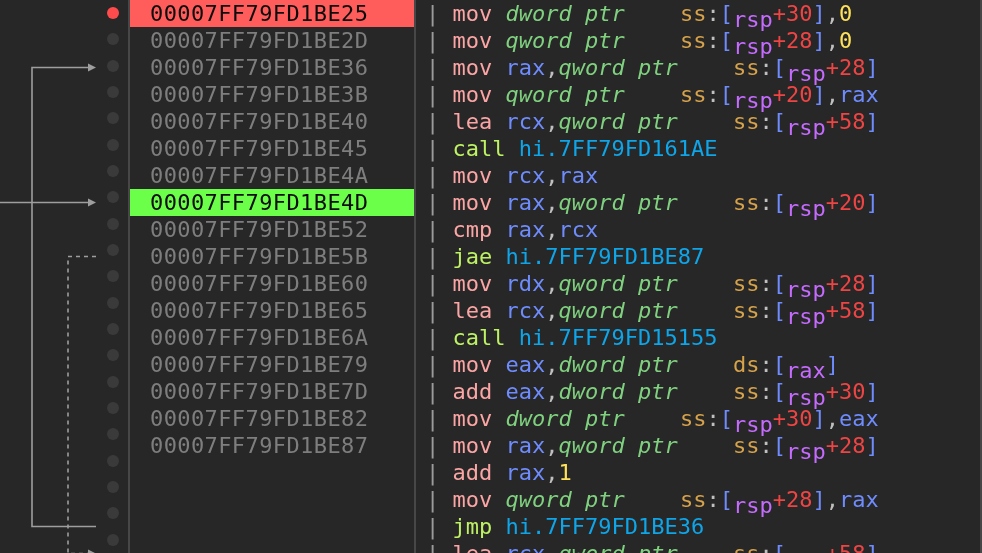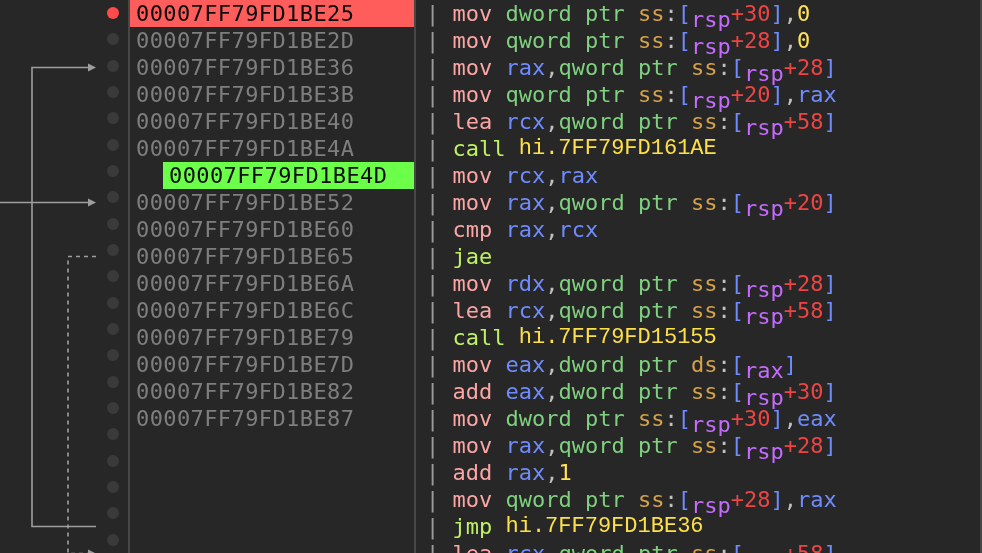--- a/index.html
+++ b/index.html
@@ -54,41 +54,41 @@
     align-items: center;
     white-space: pre;
   }
   .bp-row { justify-content: center; }
   .bp-dot {
     width: 12px; height: 12px; border-radius: 50%;
     background: #3a3a3a;
   }
   .bp-dot.active { background: #ff4b4b; }
   .addr-row {
-    padding-left: 6px;
+    padding-left: 20px;
     color: #7e7e7e;
     letter-spacing: 0.4px;
   }
   .addr-row.hl-bp   { background: #ff5c5c; color: #0c0c0c; }
-  .addr-row.hl-rip  { background: #6bff4a; color: #0c0c0c; margin-left: 33px; }
+  .addr-row.hl-rip  { background: #6bff4a; color: #0c0c0c; }
   .dis-row { padding-left: 10px; }
 
   
   .t-sep    { color: #9b9b9b; }          
   .t-mnem   { color: #fca5a5; }          
   .t-mnem-c { color: #bef264; text-align: center; }          
   .t-reg    { color: #6f8cff; }          
   .t-regidx { color: #c56bff; margin-top: 12px; }          
-  .t-size   { color: #7fd17f; }          
-  .t-seg    { color: #d6a24a; }          
+  .t-size   { color: #7fd17f; font-style: italic; }          
+  .t-seg    { color: #d6a24a; margin-left: 42px; }          
   .t-br     { color: #6f8cff; }          
   .t-off    { color: #ef4444; }          
   .t-num    { color: #ffe15a; }          
   .t-punc   { color: #c0c0c0; }          
-  .t-tgt    { color: #fde047; font-family: Liberation Mono, monospace; }          
+  .t-tgt    { color: #0ea5e9; }          
 
   
   .arrows-svg {
     position: absolute;
     top: 0; left: 0;
     width: 98px; height: 567px;
     pointer-events: none;
   }
   .arrow-solid  { stroke: #9e9e9e; stroke-width: 1.6; fill: none; }
   .arrow-dashed { stroke: #9e9e9e; stroke-width: 1.6; fill: none; stroke-dasharray: 4 4; }
@@ -130,43 +130,44 @@
       <div class="row bp-row"><div class="bp-dot"></div></div>
       <div class="row bp-row"><div class="bp-dot"></div></div>
       <div class="row bp-row"><div class="bp-dot"></div></div>
     </div>
   <div class="col-addr" id="col-addr">
       <div class="row addr-row hl-bp">00007FF79FD1BE25</div>
       <div class="row addr-row">00007FF79FD1BE2D</div>
       <div class="row addr-row">00007FF79FD1BE36</div>
       <div class="row addr-row">00007FF79FD1BE3B</div>
       <div class="row addr-row">00007FF79FD1BE40</div>
+      <div class="row addr-row">00007FF79FD1BE45</div>
       <div class="row addr-row">00007FF79FD1BE4A</div>
       <div class="row addr-row hl-rip">00007FF79FD1BE4D</div>
       <div class="row addr-row">00007FF79FD1BE52</div>
+      <div class="row addr-row">00007FF79FD1BE5B</div>
       <div class="row addr-row">00007FF79FD1BE60</div>
       <div class="row addr-row">00007FF79FD1BE65</div>
       <div class="row addr-row">00007FF79FD1BE6A</div>
-      <div class="row addr-row">00007FF79FD1BE6C</div>
       <div class="row addr-row">00007FF79FD1BE79</div>
       <div class="row addr-row">00007FF79FD1BE7D</div>
       <div class="row addr-row">00007FF79FD1BE82</div>
       <div class="row addr-row">00007FF79FD1BE87</div>
     </div>
   <div class="col-dis" id="col-dis">
       <div class="row dis-row"><span class="t-sep">| </span><span class="t-mnem">mov</span><span> </span><span class="t-size">dword ptr</span><span> </span><span class="t-seg">ss</span><span class="t-punc">:</span><span class="t-br">[</span><span class="t-regidx">rsp</span><span class="t-off">+30</span><span class="t-br">]</span><span class="t-punc">,</span><span class="t-num">0</span></div>
       <div class="row dis-row"><span class="t-sep">| </span><span class="t-mnem">mov</span><span> </span><span class="t-size">qword ptr</span><span> </span><span class="t-seg">ss</span><span class="t-punc">:</span><span class="t-br">[</span><span class="t-regidx">rsp</span><span class="t-off">+28</span><span class="t-br">]</span><span class="t-punc">,</span><span class="t-num">0</span></div>
       <div class="row dis-row"><span class="t-sep">| </span><span class="t-mnem">mov</span><span> </span><span class="t-reg">rax</span><span class="t-punc">,</span><span class="t-size">qword ptr</span><span> </span><span class="t-seg">ss</span><span class="t-punc">:</span><span class="t-br">[</span><span class="t-regidx">rsp</span><span class="t-off">+28</span><span class="t-br">]</span></div>
       <div class="row dis-row"><span class="t-sep">| </span><span class="t-mnem">mov</span><span> </span><span class="t-size">qword ptr</span><span> </span><span class="t-seg">ss</span><span class="t-punc">:</span><span class="t-br">[</span><span class="t-regidx">rsp</span><span class="t-off">+20</span><span class="t-br">]</span><span class="t-punc">,</span><span class="t-reg">rax</span></div>
       <div class="row dis-row"><span class="t-sep">| </span><span class="t-mnem">lea</span><span> </span><span class="t-reg">rcx</span><span class="t-punc">,</span><span class="t-size">qword ptr</span><span> </span><span class="t-seg">ss</span><span class="t-punc">:</span><span class="t-br">[</span><span class="t-regidx">rsp</span><span class="t-off">+58</span><span class="t-br">]</span></div>
       <div class="row dis-row"><span class="t-sep">| </span><span class="t-mnem-c">call</span><span> </span><span class="t-tgt">hi.7FF79FD161AE</span></div>
       <div class="row dis-row"><span class="t-sep">| </span><span class="t-mnem">mov</span><span> </span><span class="t-reg">rcx</span><span class="t-punc">,</span><span class="t-reg">rax</span></div>
       <div class="row dis-row"><span class="t-sep">| </span><span class="t-mnem">mov</span><span> </span><span class="t-reg">rax</span><span class="t-punc">,</span><span class="t-size">qword ptr</span><span> </span><span class="t-seg">ss</span><span class="t-punc">:</span><span class="t-br">[</span><span class="t-regidx">rsp</span><span class="t-off">+20</span><span class="t-br">]</span></div>
       <div class="row dis-row"><span class="t-sep">| </span><span class="t-mnem">cmp</span><span> </span><span class="t-reg">rax</span><span class="t-punc">,</span><span class="t-reg">rcx</span></div>
-      <div class="row dis-row"><span class="t-sep">| </span><span class="t-mnem-c">jae</span><span> </span></div>
+      <div class="row dis-row"><span class="t-sep">| </span><span class="t-mnem-c">jae</span><span> </span><span class="t-tgt">hi.7FF79FD1BE87</span></div>
       <div class="row dis-row"><span class="t-sep">| </span><span class="t-mnem">mov</span><span> </span><span class="t-reg">rdx</span><span class="t-punc">,</span><span class="t-size">qword ptr</span><span> </span><span class="t-seg">ss</span><span class="t-punc">:</span><span class="t-br">[</span><span class="t-regidx">rsp</span><span class="t-off">+28</span><span class="t-br">]</span></div>
       <div class="row dis-row"><span class="t-sep">| </span><span class="t-mnem">lea</span><span> </span><span class="t-reg">rcx</span><span class="t-punc">,</span><span class="t-size">qword ptr</span><span> </span><span class="t-seg">ss</span><span class="t-punc">:</span><span class="t-br">[</span><span class="t-regidx">rsp</span><span class="t-off">+58</span><span class="t-br">]</span></div>
       <div class="row dis-row"><span class="t-sep">| </span><span class="t-mnem-c">call</span><span> </span><span class="t-tgt">hi.7FF79FD15155</span></div>
       <div class="row dis-row"><span class="t-sep">| </span><span class="t-mnem">mov</span><span> </span><span class="t-reg">eax</span><span class="t-punc">,</span><span class="t-size">dword ptr</span><span> </span><span class="t-seg">ds</span><span class="t-punc">:</span><span class="t-br">[</span><span class="t-regidx">rax</span><span class="t-br">]</span></div>
       <div class="row dis-row"><span class="t-sep">| </span><span class="t-mnem">add</span><span> </span><span class="t-reg">eax</span><span class="t-punc">,</span><span class="t-size">dword ptr</span><span> </span><span class="t-seg">ss</span><span class="t-punc">:</span><span class="t-br">[</span><span class="t-regidx">rsp</span><span class="t-off">+30</span><span class="t-br">]</span></div>
       <div class="row dis-row"><span class="t-sep">| </span><span class="t-mnem">mov</span><span> </span><span class="t-size">dword ptr</span><span> </span><span class="t-seg">ss</span><span class="t-punc">:</span><span class="t-br">[</span><span class="t-regidx">rsp</span><span class="t-off">+30</span><span class="t-br">]</span><span class="t-punc">,</span><span class="t-reg">eax</span></div>
       <div class="row dis-row"><span class="t-sep">| </span><span class="t-mnem">mov</span><span> </span><span class="t-reg">rax</span><span class="t-punc">,</span><span class="t-size">qword ptr</span><span> </span><span class="t-seg">ss</span><span class="t-punc">:</span><span class="t-br">[</span><span class="t-regidx">rsp</span><span class="t-off">+28</span><span class="t-br">]</span></div>
       <div class="row dis-row"><span class="t-sep">| </span><span class="t-mnem">add</span><span> </span><span class="t-reg">rax</span><span class="t-punc">,</span><span class="t-num">1</span></div>
       <div class="row dis-row"><span class="t-sep">| </span><span class="t-mnem">mov</span><span> </span><span class="t-size">qword ptr</span><span> </span><span class="t-seg">ss</span><span class="t-punc">:</span><span class="t-br">[</span><span class="t-regidx">rsp</span><span class="t-off">+28</span><span class="t-br">]</span><span class="t-punc">,</span><span class="t-reg">rax</span></div>
       <div class="row dis-row"><span class="t-sep">| </span><span class="t-mnem-c">jmp</span><span> </span><span class="t-tgt">hi.7FF79FD1BE36</span></div>

